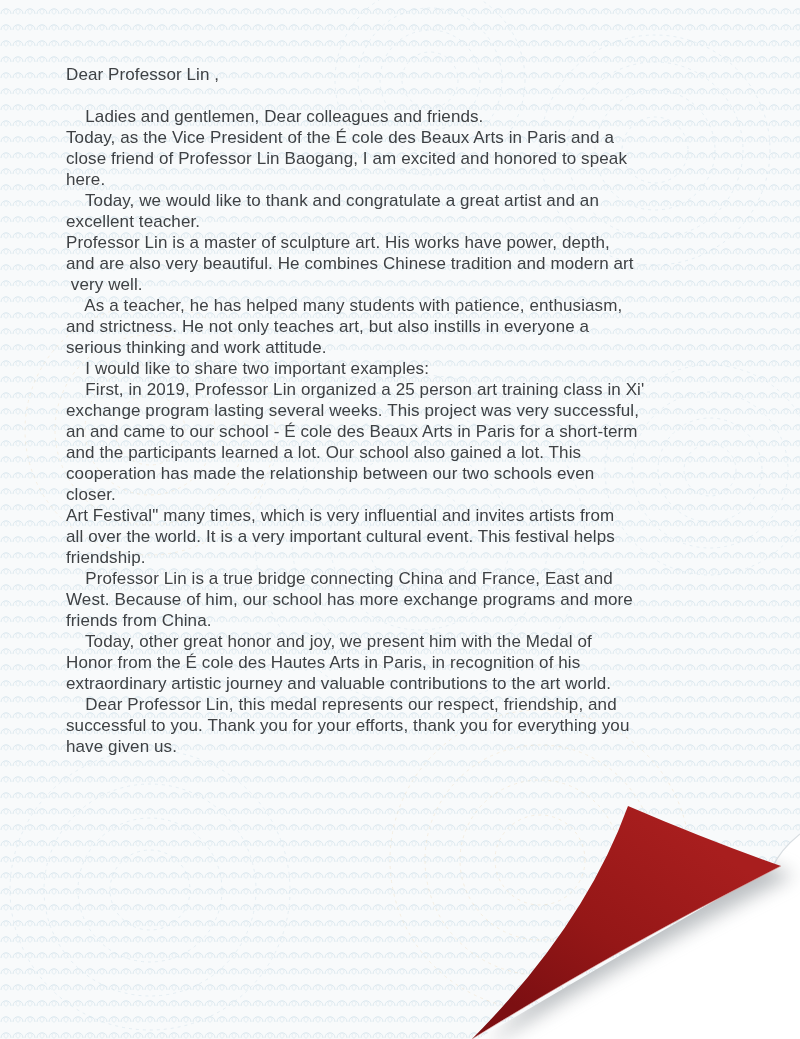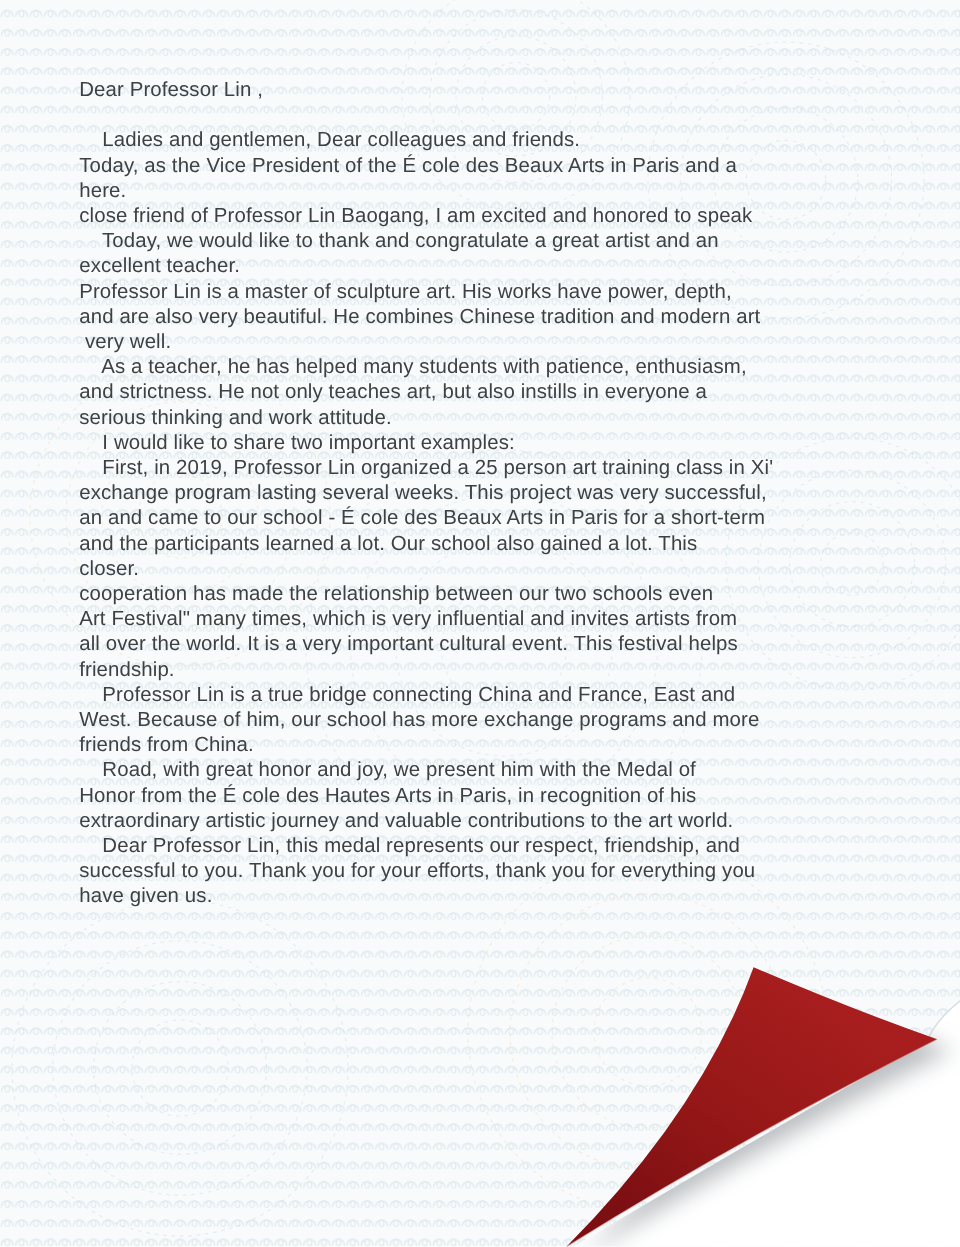--- a/index.html
+++ b/index.html
@@ -106,44 +106,44 @@
           <circle cx="150" cy="890" r="40"></circle>
       </g>
     </g>
   </svg>
 
   <div class="letter-body" data-interactable="false">
       <div class="letter-line" data-interactable="false">Dear Professor Lin ,</div>
       <div class="letter-line" data-interactable="false"> </div>
       <div class="letter-line" data-interactable="false">    Ladies and gentlemen, Dear colleagues and friends.</div>
       <div class="letter-line" data-interactable="false">Today, as the Vice President of the É cole des Beaux Arts in Paris and a</div>
+      <div class="letter-line" data-interactable="false">close friend of Professor Lin Baogang, I am excited and honored to speak</div>
       <div class="letter-line" data-interactable="false">here.</div>
-      <div class="letter-line" data-interactable="false">close friend of Professor Lin Baogang, I am excited and honored to speak</div>
       <div class="letter-line" data-interactable="false">    Today, we would like to thank and congratulate a great artist and an</div>
       <div class="letter-line" data-interactable="false">excellent teacher.</div>
       <div class="letter-line" data-interactable="false">Professor Lin is a master of sculpture art. His works have power, depth,</div>
       <div class="letter-line" data-interactable="false">and are also very beautiful. He combines Chinese tradition and modern art</div>
       <div class="letter-line" data-interactable="false"> very well.</div>
       <div class="letter-line" data-interactable="false">    As a teacher, he has helped many students with patience, enthusiasm,</div>
       <div class="letter-line" data-interactable="false">and strictness. He not only teaches art, but also instills in everyone a</div>
       <div class="letter-line" data-interactable="false">serious thinking and work attitude.</div>
       <div class="letter-line" data-interactable="false">    I would like to share two important examples:</div>
       <div class="letter-line" data-interactable="false">    First, in 2019, Professor Lin organized a 25 person art training class in Xi'</div>
       <div class="letter-line" data-interactable="false">exchange program lasting several weeks. This project was very successful,</div>
       <div class="letter-line" data-interactable="false">an and came to our school - É cole des Beaux Arts in Paris for a short-term</div>
       <div class="letter-line" data-interactable="false">and the participants learned a lot. Our school also gained a lot. This</div>
+      <div class="letter-line" data-interactable="false">cooperation has made the relationship between our two schools even</div>
       <div class="letter-line" data-interactable="false">closer.</div>
-      <div class="letter-line" data-interactable="false">cooperation has made the relationship between our two schools even</div>
       <div class="letter-line" data-interactable="false">Art Festival" many times, which is very influential and invites artists from</div>
       <div class="letter-line" data-interactable="false">all over the world. It is a very important cultural event. This festival helps</div>
       <div class="letter-line" data-interactable="false">friendship.</div>
       <div class="letter-line" data-interactable="false">    Professor Lin is a true bridge connecting China and France, East and</div>
       <div class="letter-line" data-interactable="false">West. Because of him, our school has more exchange programs and more</div>
       <div class="letter-line" data-interactable="false">friends from China.</div>
-      <div class="letter-line" data-interactable="false">    Road, with great honor and joy, we present him with the Medal of</div>
+      <div class="letter-line" data-interactable="false">    Today, other great honor and joy, we present him with the Medal of</div>
       <div class="letter-line" data-interactable="false">Honor from the É cole des Hautes Arts in Paris, in recognition of his</div>
       <div class="letter-line" data-interactable="false">extraordinary artistic journey and valuable contributions to the art world.</div>
       <div class="letter-line" data-interactable="false">    Dear Professor Lin, this medal represents our respect, friendship, and</div>
       <div class="letter-line" data-interactable="false">successful to you. Thank you for your efforts, thank you for everything you</div>
       <div class="letter-line" data-interactable="false">have given us.</div>
     </div>
 
   <svg class="curl-layer" viewBox="0 0 800 1039" data-interactable="false" aria-hidden="true">
     <defs>
       <path id="curl" d="M 628 806 Q 707 840 781 866 Q 615 950 472 1039 Q 585 925 628 806 Z"></path>

